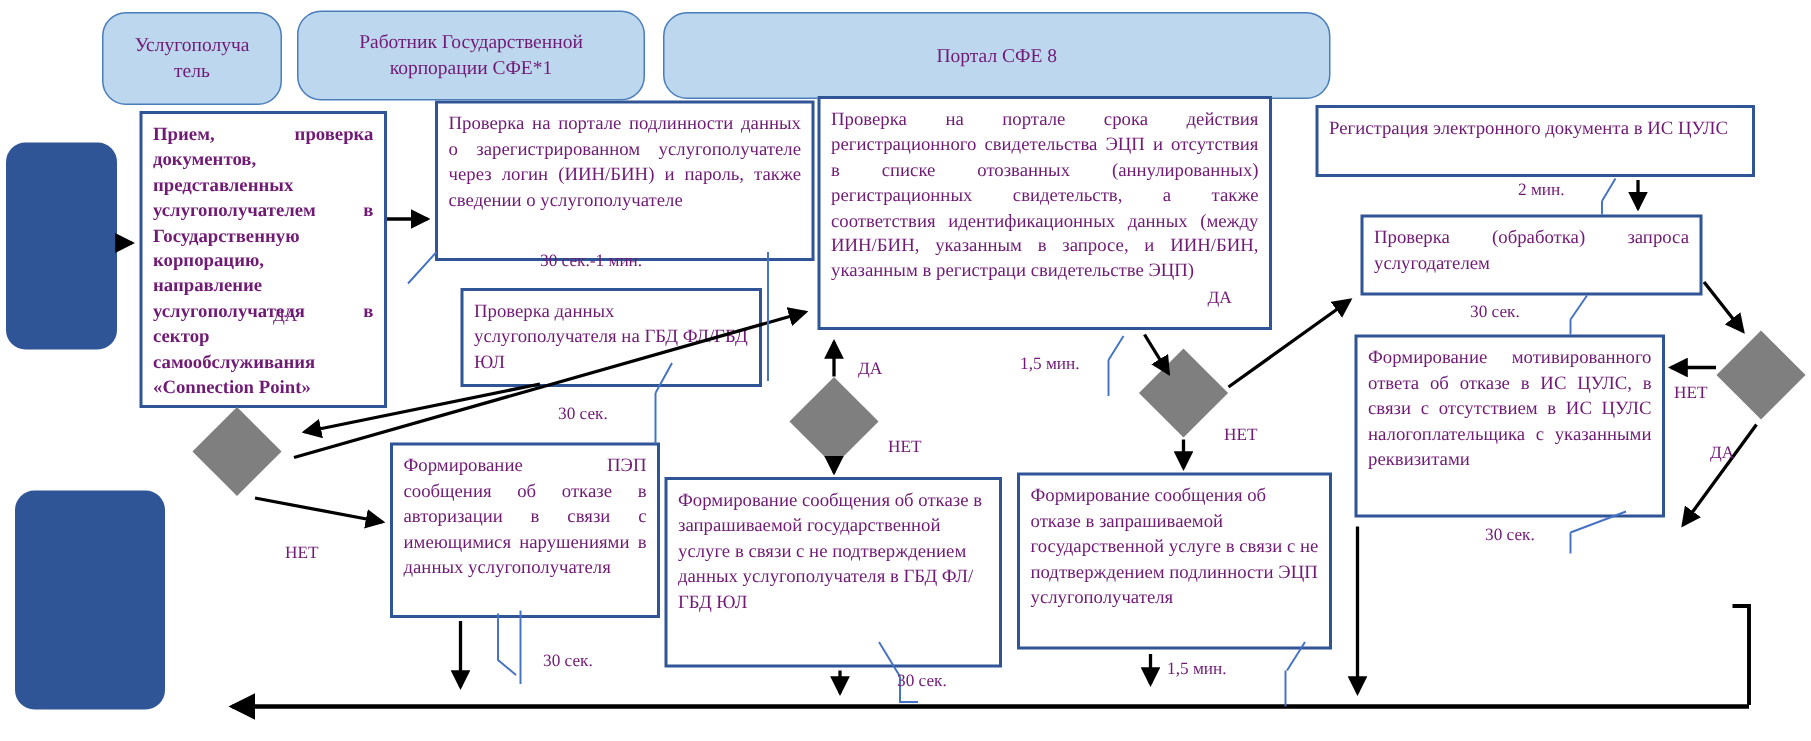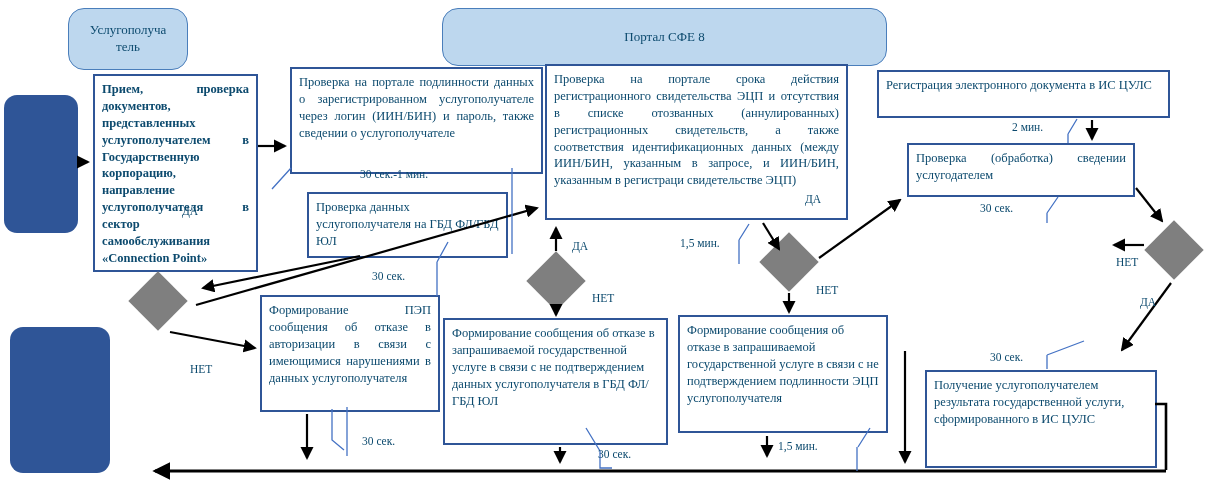--- a/index.html
+++ b/index.html
@@ -1,18 +1,18 @@
 <!DOCTYPE html>
 <html><head>
 <meta charset="utf-8">
 <style>
   html,body{margin:0;padding:0;background:#ffffff;}
   #canvas{
     position:relative;width:1207px;height:494px;background:#ffffff;overflow:hidden;
-    font-family:"Liberation Serif","DejaVu Serif",serif;color:#0c4a6e;
+    font-family:"Liberation Serif","DejaVu Serif",serif;color:#701a75;
   }
   .hdr{
     position:absolute;background:#bdd7ee;border:1.6px solid #4a7ebb;border-radius:16px;
     display:flex;align-items:center;justify-content:center;text-align:center;
     font-size:13px;line-height:1.3;padding:4px 10px;box-sizing:border-box;
   }
   .pbox{
     position:absolute;background:#ffffff;border:2.4px solid #2f5597;
     font-size:12.5px;line-height:1.35;padding:5px 7px;box-sizing:border-box;
   }
@@ -30,37 +30,40 @@
   svg.flow{position:absolute;left:0;top:0;z-index:4;pointer-events:none;}
 </style>
 </head>
 <body>
 
 <div id="canvas">
 
   <div class="hdr" style="left:68px;top:8px;width:120px;height:62px;">
       <span>Услугополуча тель</span>
     </div>
+  <div class="hdr" style="left:198px;top:7px;width:232px;height:60px;">
+      <span>Работник Государственной корпорации СФЕ*1</span>
+    </div>
   <div class="hdr" style="left:442px;top:8px;width:445px;height:58px;">
       <span>Портал СФЕ 8</span>
     </div>
 
   <div class="actor" style="left:4px;top:95px;width:74px;height:138px;"></div>
   <div class="actor" style="left:10px;top:327px;width:100px;height:146px;"></div>
 
   <div class="pbox thick just" style="left:93px;top:74px;width:165px;height:198px;font-weight:bold;">Прием, проверка документов, представленных услугополучателем в Государственную корпорацию, направление услугополучателя в сектор самообслуживания «Connection Point»</div>
   <div class="pbox thick just" style="left:290px;top:67px;width:253px;height:107px;">Проверка на портале подлинности данных о зарегистрированном услугополучателе через логин (ИИН/БИН) и пароль, также сведении о услугополучателе</div>
   <div class="pbox" style="left:307px;top:192px;width:201px;height:66px;">Проверка данных услугополучателя на ГБД ФЛ/ГБД ЮЛ</div>
   <div class="pbox just" style="left:260px;top:295px;width:180px;height:117px;">Формирование ПЭП сообщения об отказе в авторизации в связи с имеющимися нарушениями в данных услугополучателя</div>
   <div class="pbox thick just" style="left:545px;top:64px;width:303px;height:156px;">Проверка на портале срока действия регистрационного свидетельства ЭЦП и отсутствия в списке отозванных (аннулированных) регистрационных свидетельств, а также соответствия идентификационных данных (между ИИН/БИН, указанным в запросе, и ИИН/БИН, указанным в регистраци свидетельстве ЭЦП)</div>
   <div class="pbox" style="left:443px;top:318px;width:225px;height:127px;">Формирование сообщения об отказе в запрашиваемой государственной услуге в связи с не подтверждением данных услугополучателя в ГБД ФЛ/ГБД ЮЛ</div>
   <div class="pbox" style="left:678px;top:315px;width:210px;height:118px;">Формирование сообщения об отказе в запрашиваемой государственной услуге в связи с не подтверждением подлинности ЭЦП услугополучателя</div>
   <div class="pbox" style="left:877px;top:70px;width:293px;height:48px;">Регистрация электронного документа в ИС ЦУЛС</div>
-  <div class="pbox just" style="left:907px;top:143px;width:228px;height:54px;">Проверка (обработка) сведении услугодателем</div>
-  <div class="pbox" style="left:925px;top:370px;width:232px;height:98px;">Получение услугополучателем результата государственной услуги, сформированного в ИС ЦУЛС</div>
+  <div class="pbox just" style="left:907px;top:143px;width:228px;height:54px;">Проверка (обработка) запроса услугодателем</div>
+  <div class="pbox just" style="left:903px;top:223px;width:207px;height:122px;">Формирование мотивированного ответа об отказе в ИС ЦУЛС, в связи с отсутствием в ИС ЦУЛС налогоплательщика с указанными реквизитами</div>
 
   <div class="diamond" style="left:137px;top:280px;"></div>
   <div class="diamond" style="left:535px;top:260px;"></div>
   <div class="diamond" style="left:768px;top:241px;"></div>
   <div class="diamond" style="left:1153px;top:229px;"></div>
 
   <div class="lbl" style="left:360px;top:168px;">30 сек.-1 мин.</div>
   <div class="lbl" style="left:372px;top:270px;">30 сек.</div>
   <div class="lbl" style="left:362px;top:435px;">30 сек.</div>
   <div class="lbl" style="left:680px;top:237px;">1,5 мин.</div>

